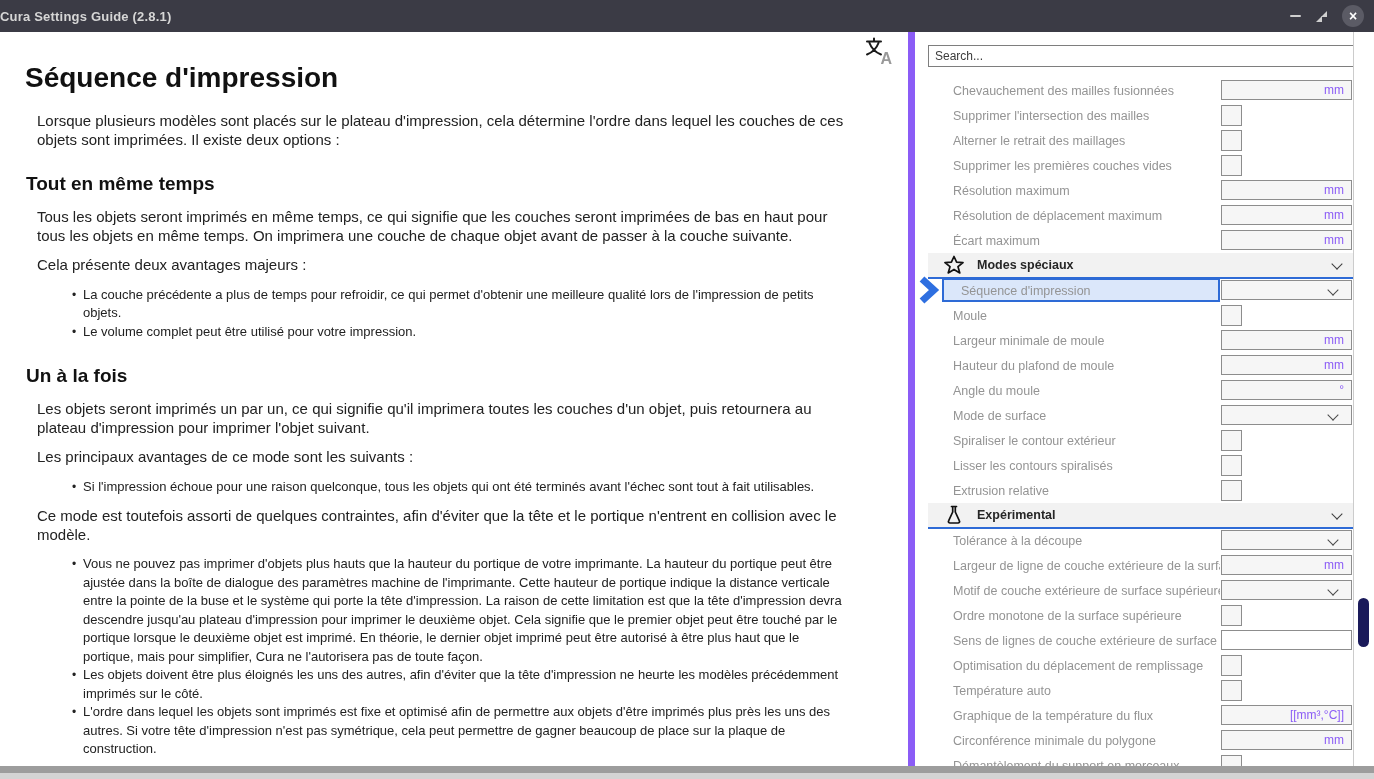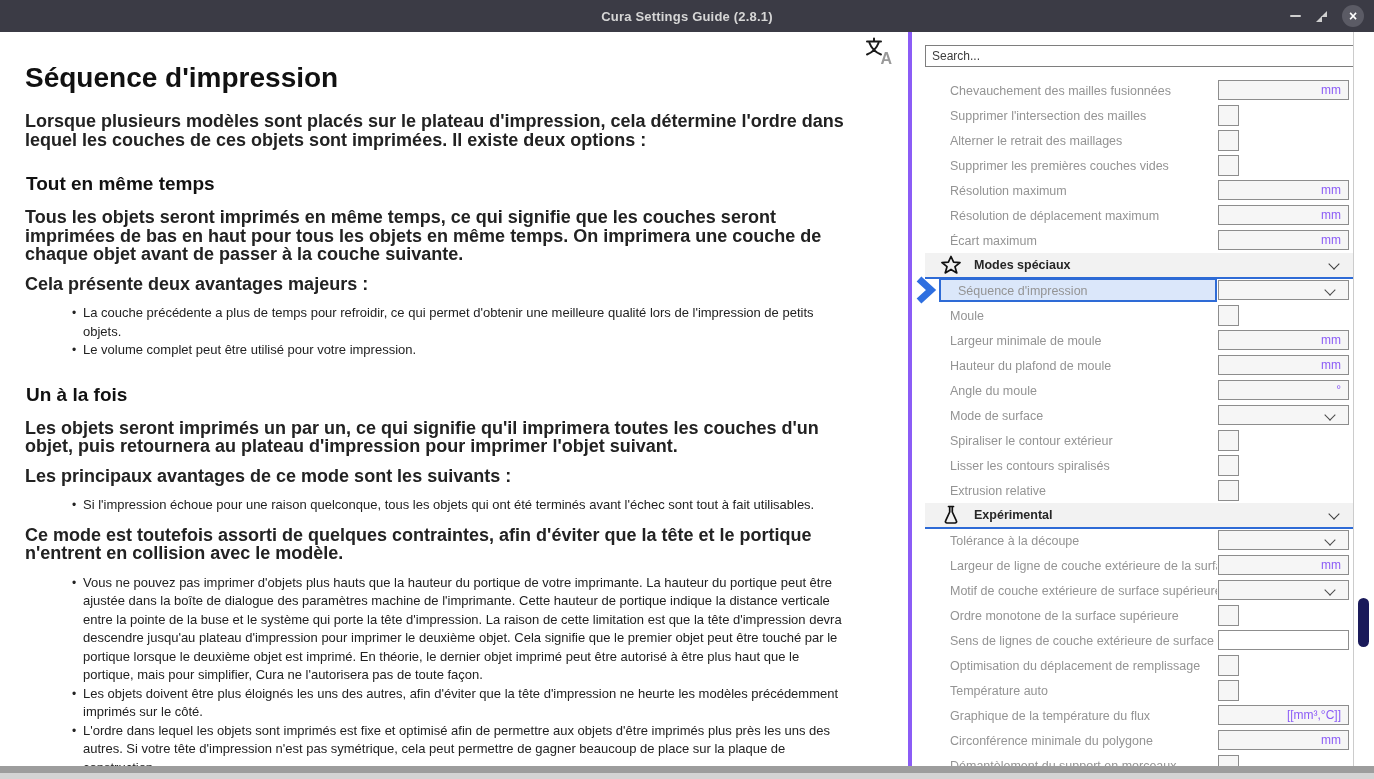--- a/index.html
+++ b/index.html
@@ -2,51 +2,51 @@
 <html><head>
 <meta charset="utf-8">
 <style>
   * { margin:0; padding:0; box-sizing:border-box; }
   html,body { width:1374px; height:779px; overflow:hidden; background:#fff;
               font-family:"Liberation Sans","DejaVu Sans",sans-serif; }
   .window { position:relative; width:1374px; height:779px; background:#fff; }
 
   
   .titlebar { position:absolute; top:0; left:0; width:100%; height:32px;
-              background:#3b3b45; display:flex; align-items:center; justify-content:center; }
+              background:#3b3b45; display:flex; align-items:center; }
   .titlebar .title { color:#d6d6d6; font-size:13px; font-weight:700; letter-spacing:.2px; }
   .win-controls { position:absolute; right:10px; top:0; height:32px;
                   display:flex; align-items:center; gap:14px; }
   .btn-min { width:11px; height:2px; background:#cfcfcf; border-radius:1px; cursor:pointer; }
   .btn-restore { width:13px; height:13px; cursor:pointer; }
   .btn-close { width:22px; height:22px; border-radius:50%; background:#5b5b65;
                color:#fff; display:flex; align-items:center; justify-content:center;
                font-size:14px; font-weight:700; cursor:pointer; line-height:1; }
 
   
   .app { position:absolute; top:32px; left:0; width:1374px; height:747px; display:flex; }
 
   
   .doc { position:relative; width:908px; height:747px; overflow:hidden;
          padding:28px 40px 0 25px; color:#222; }
   .doc h1 { font-size:28px; font-weight:700; color:#111; margin:2px 0 18px; }
   .doc h2 { font-size:19px; font-weight:700; color:#111; margin:24px 1px 13px; }
-  .doc p  { font-size:18px; line-height:18.5px; margin:0 0 11px; max-width:846px;font-weight:bold; }
+  .doc p  { font-size:15px; line-height:18.5px; margin:0 12px 11px; max-width:846px; }
   .doc ul { list-style:none; padding-left:33px; margin:2px 16px 11px; max-width:846px; }
   .doc li { position:relative; font-size:13px; line-height:18.5px; padding-left:9px; }
   .doc li::before { content:"•"; position:absolute; left:-2px; top:0; font-size:12px; color:#222; }
 
   .translate-btn { position:absolute; top:5px; right:16px; width:28px; height:30px; cursor:pointer; }
   .translate-btn .gray-a { position:absolute; right:0; bottom:0; font-size:16px; font-weight:700;
                            color:#999; line-height:1; }
   .translate-btn svg { position:absolute; left:0; top:0; }
 
   
   .panel { position:relative; width:466px; height:747px; background:#fff;
-           border-left:4px solid #8b5cf6; overflow:hidden; }
+           border-left:7px solid #8b5cf6; overflow:hidden; }
   .search { position:absolute; top:13px; left:13px; width:440px; height:22px;
             border:1px solid #7e7e7e; background:#fff; font-size:12px; padding:0 6px;
             color:#222; outline:none; font-family:inherit; }
   .search::placeholder { color:#3c3c3c; opacity:1; }
 
   .rows { position:absolute; top:46px; left:0; width:466px; }
   .row { position:relative; height:25px; }
   .row .lbl { position:absolute; left:38px; right:161px; top:50%; transform:translateY(-50%);
               font-size:12.5px; color:#949494; white-space:nowrap; overflow:hidden; }
 

